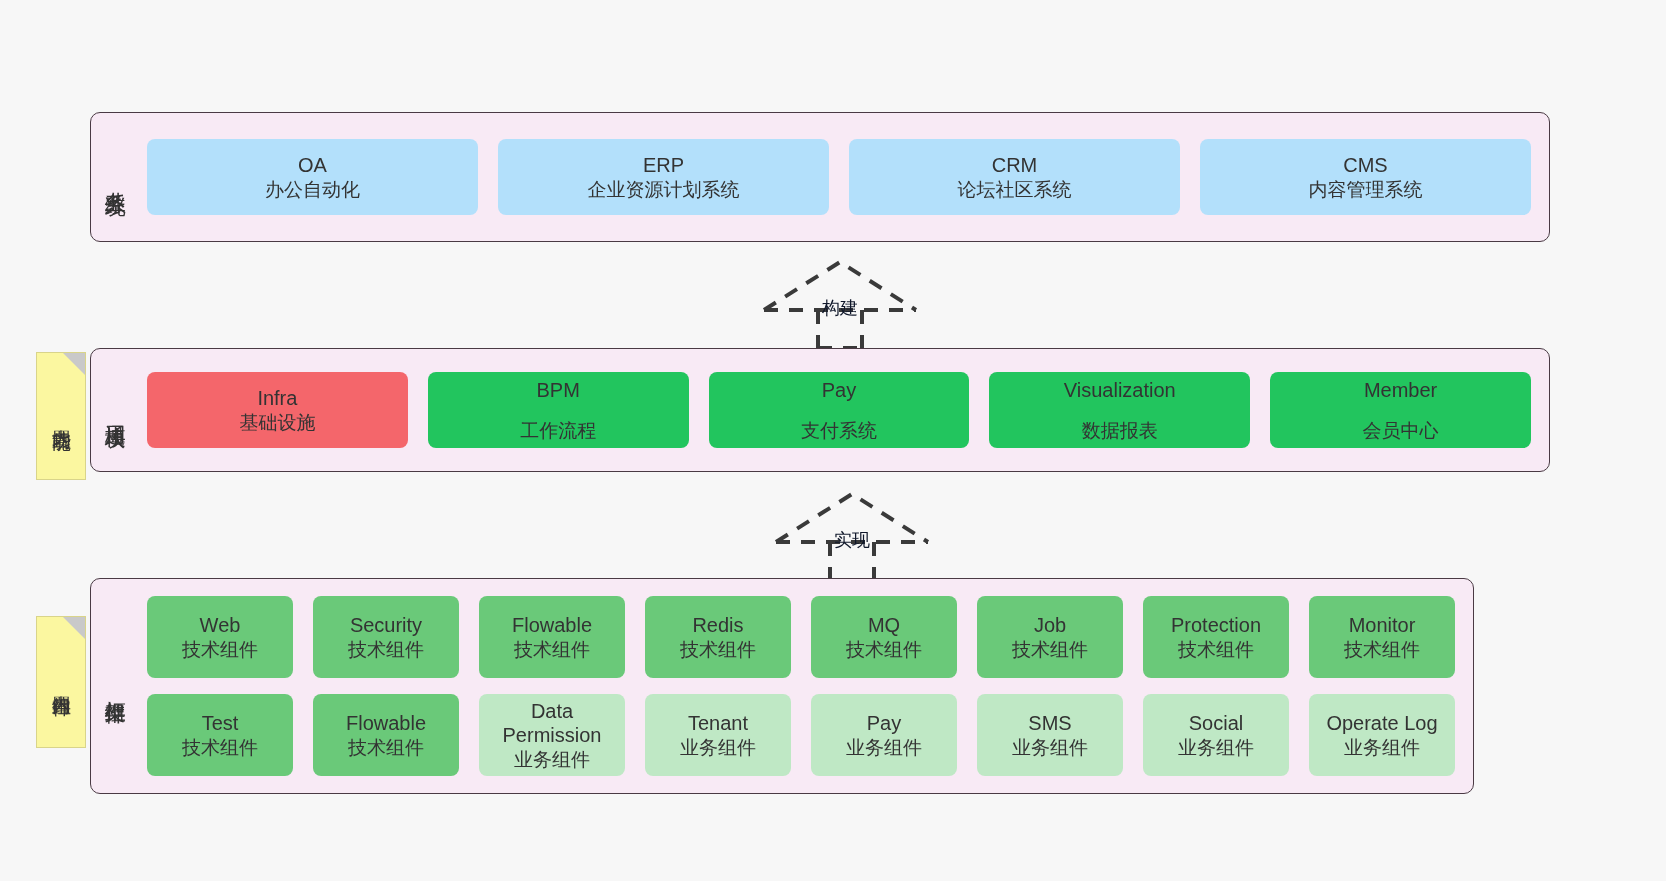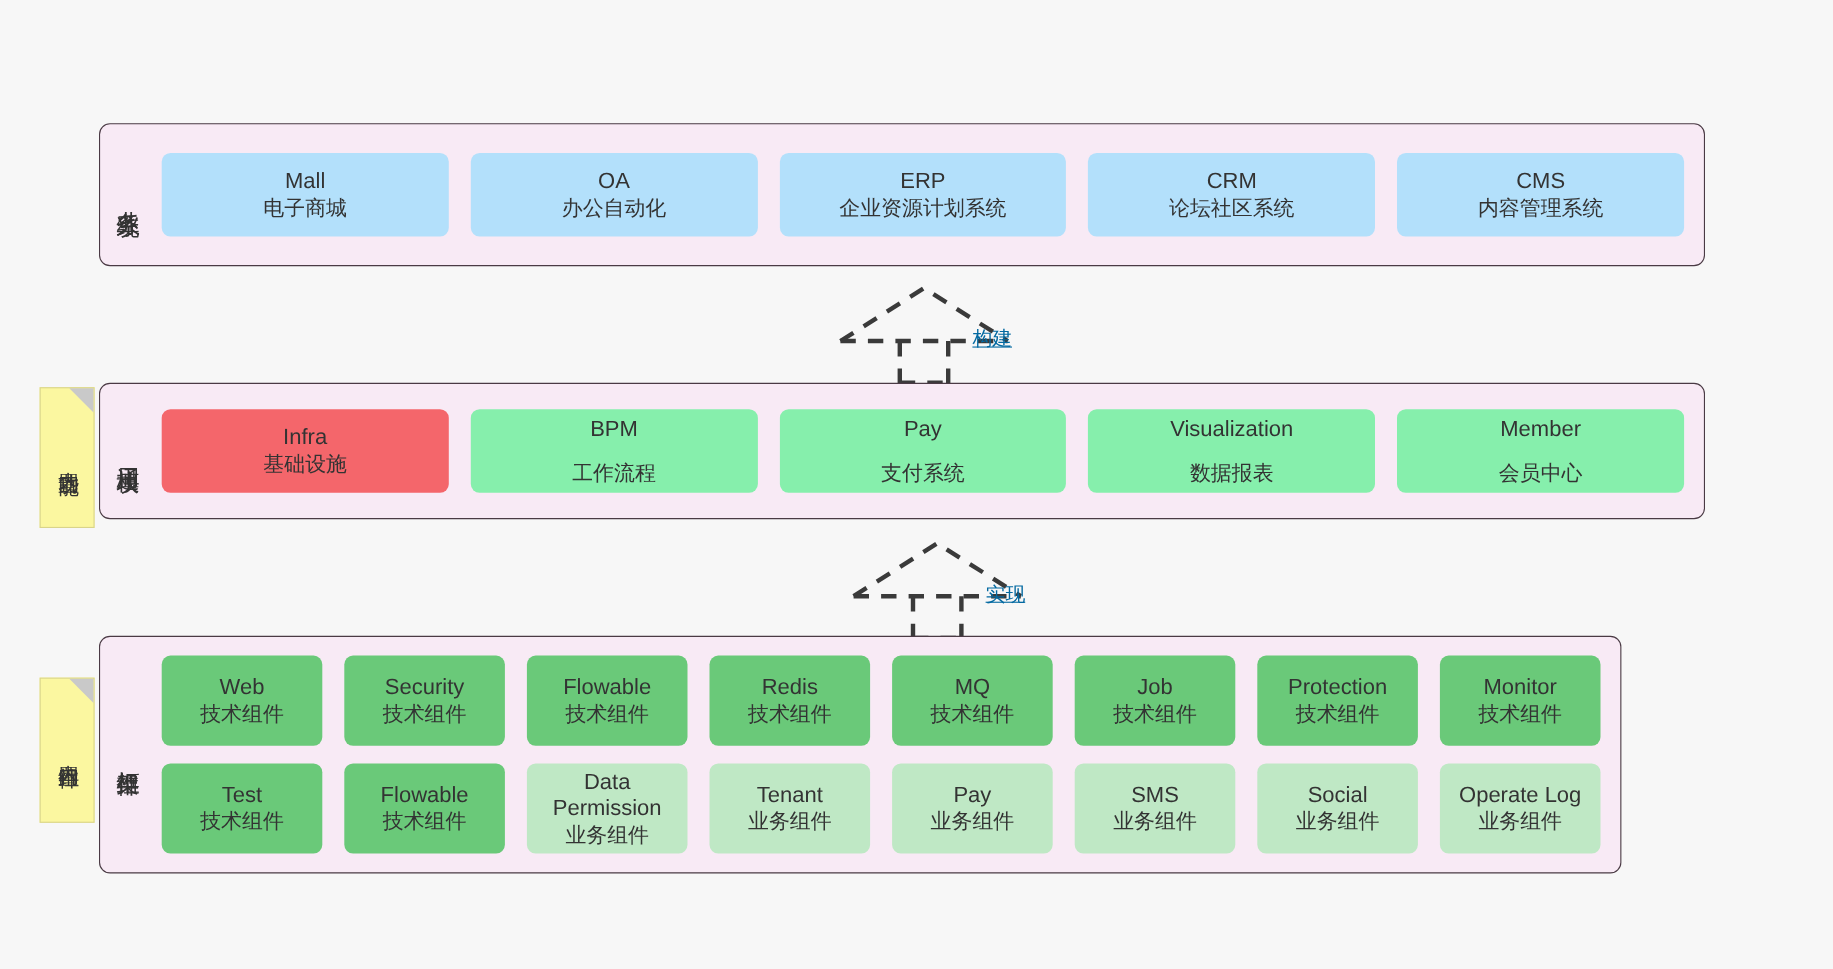--- a/index.html
+++ b/index.html
@@ -65,21 +65,21 @@
     line-height: 1.22;
     padding: 6px 4px;
     color: #333333;
   }
   .cell .t-en { font-size: 20px; }
   .cell .t-cn { font-size: 19px; }
 
   
   .c-blue       { background: #b3e0fb; }
   .c-red        { background: #f4666b; }
-  .c-pink       { background: #86efac; gap: 17px; }
+  .c-pink       { background: #22c55e; gap: 17px; }
   .c-green      { background: #6ac979; }
   .c-lightgreen { background: #bfe8c5; }
 
   
   #layer-business  { left: 90px;  top: 112px; width: 1460px; height: 130px; }
   #layer-business  .row .cell { height: 76px; }
 
   #layer-common    { left: 90px;  top: 348px; width: 1460px; height: 124px; }
   #layer-common    .row .cell { height: 76px; }
 
@@ -120,40 +120,35 @@
   .arrow {
     position: absolute;
     width: 160px;
     height: 92px;
   }
   .arrow svg { display: block; overflow: visible; }
   .arrow .arrow-label {
     position: absolute;
     left: 0; right: 0;
     top: 38px;
-    text-align: right;
+    text-align: center;
     font-size: 18px;
-    color: #0369a1;
+    color: #0f172a;
     background: transparent;
-    text-decoration: underline;
   }
   #arrow-build    { left: 760px; top: 258px; }
   #arrow-implement{ left: 772px; top: 490px; }
 </style>
 </head>
 <body>
 
 <div class="layer" id="layer-business">
   <div class="layer-title">业务系统</div>
   <div class="layer-body">
     <div class="row">
-      <div class="cell c-blue">
-        <span class="t-en">Mall</span>
-        <span class="t-cn">电子商城</span>
-      </div>
       <div class="cell c-blue">
         <span class="t-en">OA</span>
         <span class="t-cn">办公自动化</span>
       </div>
       <div class="cell c-blue">
         <span class="t-en">ERP</span>
         <span class="t-cn">企业资源计划系统</span>
       </div>
       <div class="cell c-blue">
         <span class="t-en">CRM</span>

